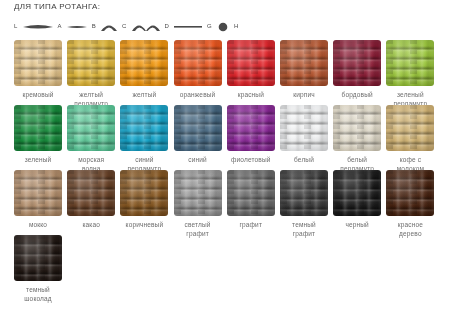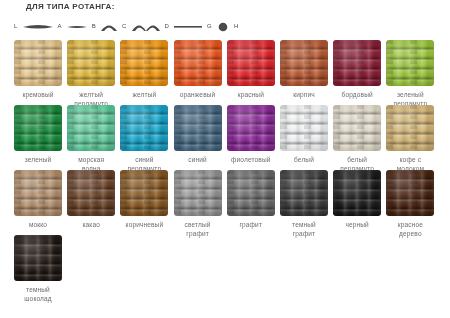--- a/index.html
+++ b/index.html
@@ -11,24 +11,24 @@
     width: 450px;
     height: 318px;
     font-family: "Liberation Sans", sans-serif;
     color: #555555;
     overflow: hidden;
     position: relative;
   }
 
   #page-title {
     position: absolute;
-    left: 26px;
+    left: 14px;
     top: 2px;
     font-size: 8px;
-    font-weight: bold;
+    font-weight: normal;
     letter-spacing: 0.3px;
     color: #3c3c3c;
     text-transform: uppercase;
   }
 
   
   #weave-legend {
     position: absolute;
     left: 14px;
     top: 18px;

